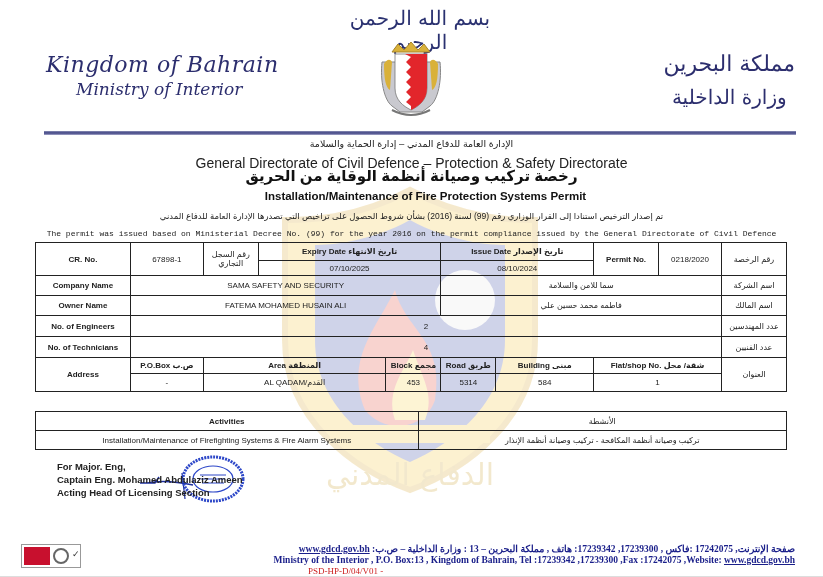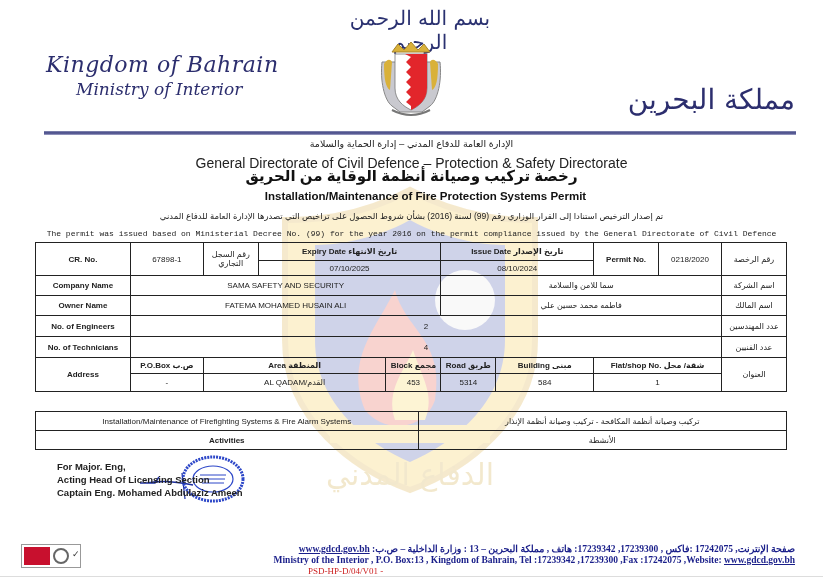--- a/index.html
+++ b/index.html
@@ -9,21 +9,21 @@
   .watermark { position: absolute; left: 245px; top: 180px; width: 330px; height: 320px; opacity: 0.22; pointer-events: none; }
 
   .bismillah { position: absolute; left: 340px; top: 6px; width: 160px; height: 26px; text-align: center;
     font-family: "DejaVu Serif", serif; font-size: 20px; color: #2a3170; direction: rtl; }
 
   .en-title { position: absolute; left: 46px; top: 52px; font-family: "DejaVu Serif", serif; font-style: italic; color: #2c2e6e; }
   .en-title .l1 { font-size: 22px; letter-spacing: 0.5px; }
   .en-title .l2 { font-size: 17px; margin-left: 30px; margin-top: 2px; }
 
   .ar-title { position: absolute; right: 28px; top: 45px; text-align: center; font-family: "DejaVu Serif", serif; color: #2c2e6e; direction: rtl; }
-  .ar-title .l1 { font-size: 28px; line-height: 38px; margin-top: 36px; }
+  .ar-title .l1 { font-size: 22px; line-height: 38px; }
   .ar-title .l2 { font-size: 20px; margin-top: 2px; }
 
   .emblem { position: absolute; left: 378px; top: 40px; width: 66px; height: 80px; }
 
   .hr { position: absolute; left: 44px; top: 131px; width: 752px; height: 4px; background: linear-gradient(#8c8fb5, #3d4182 50%, #a8aacb); }
 
   .hdr-ar1 { position: absolute; left: 0; width: 823px; top: 138px; text-align: center; font-size: 9.5px; direction: rtl; color: #222; }
   .hdr-en1 { position: absolute; left: 0; width: 823px; top: 155px; text-align: center; font-size: 14px; color: #222; }
   .hdr-ar2 { position: absolute; left: 0; width: 823px; top: 167px; text-align: center; font-size: 15px; font-weight: bold; direction: rtl; color: #111; }
   .hdr-en2 { position: absolute; left: 0; width: 823px; top: 190px; text-align: center; font-size: 11.5px; font-weight: bold; color: #111; padding-left: 28px; }
@@ -78,20 +78,21 @@
   <path d="M4 22 C2 40 6 60 14 66 L22 72 L44 72 L52 66 C60 60 64 40 62 22 Z" fill="#c9c9cf" stroke="#888" stroke-width="1"></path>
   <path d="M6 24 C8 20 12 18 14 22 L12 50 C8 48 6 40 6 24 Z" fill="#d9b13a"></path>
   <path d="M60 24 C58 20 54 18 52 22 L54 50 C58 48 60 40 60 24 Z" fill="#d9b13a"></path>
   <path d="M17 14 L49 14 L49 48 C49 60 41 66 33 70 C25 66 17 60 17 48 Z" fill="#ffffff" stroke="#777" stroke-width="0.8"></path>
   <path d="M27 14 L49 14 L49 48 C49 60 41 66 33 70 L33 66 L28 62 L33 57 L28 52 L33 47 L28 42 L33 37 L28 32 L33 27 L28 22 L33 17 Z" fill="#e2262b"></path>
   <path d="M14 70 Q33 80 52 70" fill="none" stroke="#777" stroke-width="2"></path>
 </svg>
 
 <div class="ar-title">
   <div class="l1">مملكة البحرين</div>
+  <div class="l2">وزارة الداخلية</div>
 </div>
 
 <div class="hr"></div>
 
 <div class="hdr-ar1">الإدارة العامة للدفاع المدني – إدارة الحماية والسلامة</div>
 <div class="hdr-en1">General Directorate of Civil Defence – Protection &amp; Safety Directorate</div>
 <div class="hdr-ar2">رخصة تركيب وصيانة أنظمة الوقاية من الحريق</div>
 <div class="hdr-en2">Installation/Maintenance of Fire Protection Systems Permit</div>
 <div class="hdr-ar3">تم إصدار الترخيص استنادا إلى القرار الوزاري رقم (99) لسنة (2016) بشأن شروط الحصول على تراخيص التي تصدرها الإدارة العامة للدفاع المدني</div>
 <div class="hdr-en3">The permit was issued based on Ministerial Decree No. (99) for the year 2016 on the permit compliance issued by the General Directorate of Civil Defence</div>
@@ -168,44 +169,44 @@
 </tbody>
   </table>
 
 <table class="act-table">
   <colgroup>
       <col style="width:383px">
       <col style="width:369px">
     </colgroup>
   <tbody>
       <tr style="height:19px">
+    <td class="b">Activities</td>
+    <td class="rtl">الأنشطة</td>
+  </tr>
+  <tr style="height:19px">
     <td>Installation/Maintenance of Firefighting Systems &amp; Fire Alarm Systems</td>
     <td class="rtl">تركيب وصيانة أنظمة المكافحة - تركيب وصيانة أنظمة الإنذار</td>
-  </tr>
-  <tr style="height:19px">
-    <td class="b">Activities</td>
-    <td class="rtl">الأنشطة</td>
   </tr>
 </tbody>
   </table>
 
 <svg class="stamp" viewBox="0 0 110 55">
   <path d="M5 28 L20 28 L24 22 M12 28 Q30 24 58 30" fill="none" stroke="#1d2f9e" stroke-width="1.5"></path>
   <line x1="47" y1="18" x2="50" y2="44" stroke="#1d2f9e" stroke-width="1.2"></line>
   <ellipse cx="78" cy="24" rx="30" ry="22" fill="none" stroke="#2d47c8" stroke-width="3" stroke-dasharray="2 1"></ellipse>
   <ellipse cx="78" cy="24" rx="20" ry="13" fill="none" stroke="#2d47c8" stroke-width="1.2"></ellipse>
   <line x1="65" y1="20" x2="91" y2="20" stroke="#2d47c8" stroke-width="1"></line>
   <line x1="66" y1="24" x2="90" y2="24" stroke="#2d47c8" stroke-width="1"></line>
   <line x1="67" y1="28" x2="89" y2="28" stroke="#2d47c8" stroke-width="1"></line>
 </svg>
 
 <div class="sig">
   <div>For Major. Eng,</div>
+  <div>Captain Eng. Mohamed Abdulaziz Ameen</div>
   <div>Acting Head Of Licensing Section</div>
-  <div>Captain Eng. Mohamed Abdulaziz Ameen</div>
 </div>
 
 <div class="footer-logo">
   <div class="red"></div>
   <div class="circ"></div>
   <div class="q">✓</div>
 </div>
 
 <div class="f1">
   <span class="u">www.gdcd.gov.bh</span>

